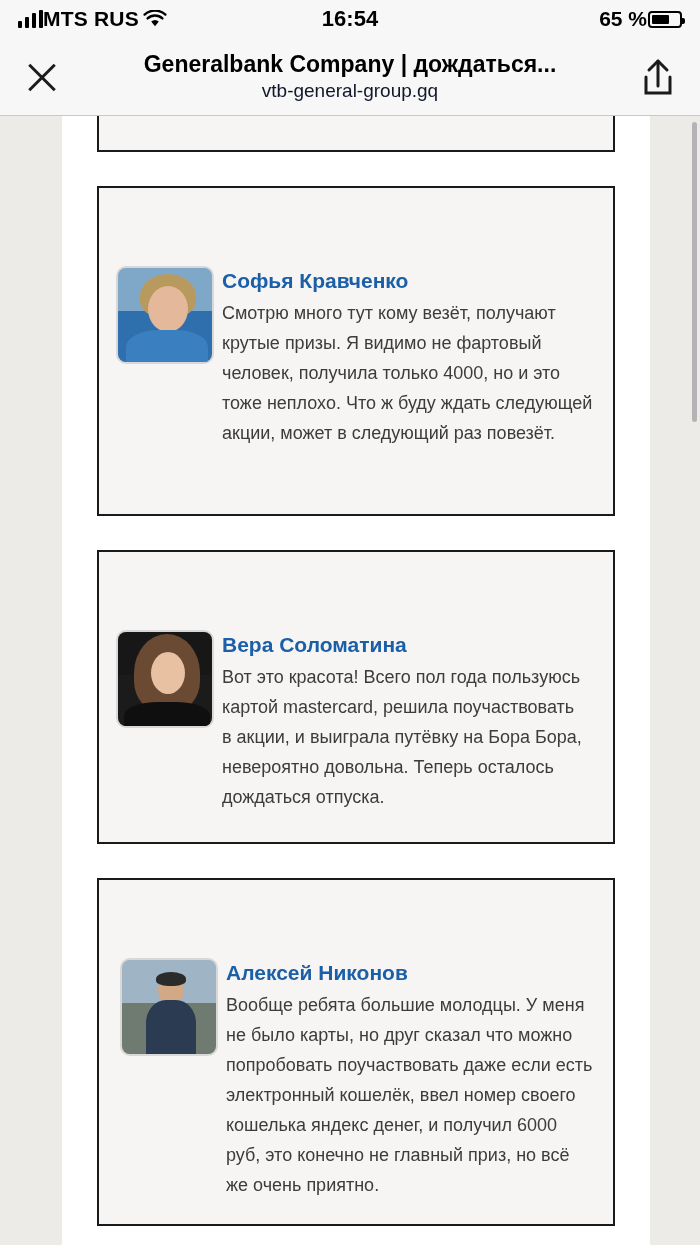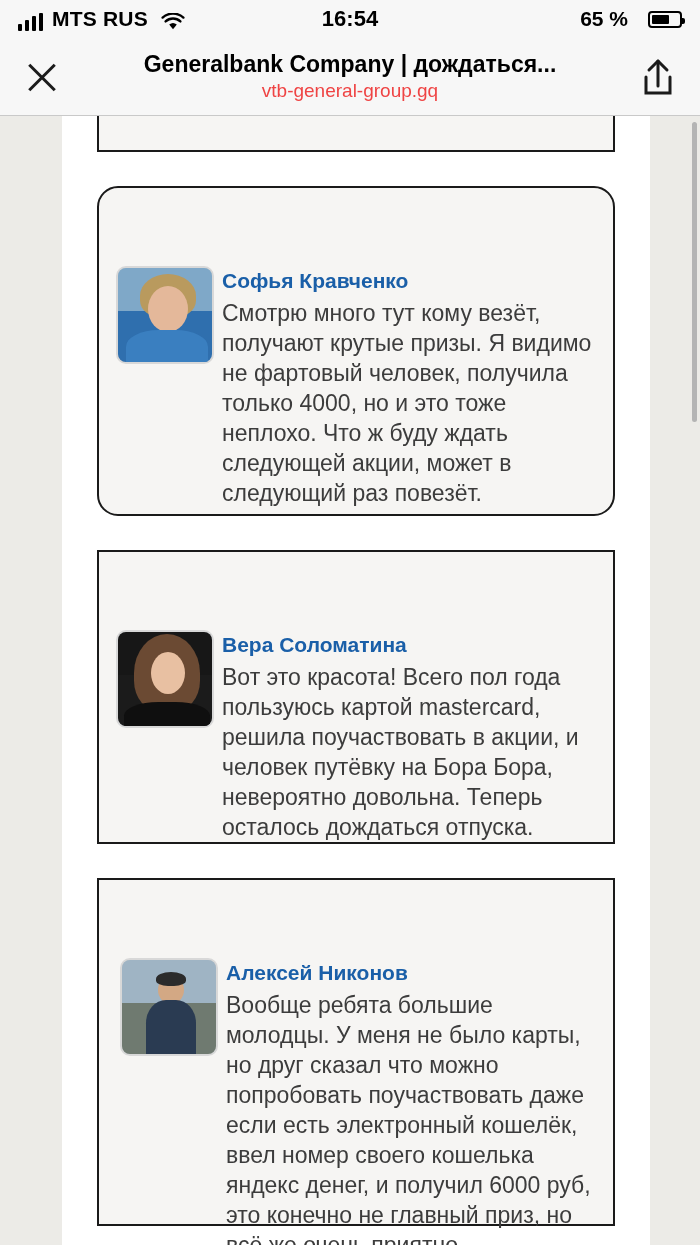--- a/index.html
+++ b/index.html
@@ -16,42 +16,42 @@
     height: 38px;
     background: #f7f7f7;
     display: flex;
     align-items: center;
     padding: 0 18px;
     font-size: 22px;
     font-weight: bold;
     color: #000;
     position: relative;
   }
-  .status-left { display: flex; align-items: flex-end; gap: 9px; }
+  .status-left { display: flex; align-items: center; }
   .signal { display: flex; align-items: flex-end; gap: 3px; height: 18px; }
   .signal i { width: 4px; background: #000; border-radius: 1px; display: block; }
   .signal i:nth-child(1) { height: 7px; }
   .signal i:nth-child(2) { height: 11px; }
   .signal i:nth-child(3) { height: 15px; }
   .signal i:nth-child(4) { height: 18px; }
   .carrier { font-size: 21px; font-weight: bold; letter-spacing: 0.2px; }
   .wifi { width: 24px; height: 18px; position: relative; margin-left: 4px; }
   .wifi svg { display: block; }
   .status-center {
     position: absolute;
     left: 0; right: 0;
     text-align: center;
     font-size: 22px;
     font-weight: bold;
   }
   .status-right {
     margin-left: auto;
     display: flex;
     align-items: center;
-    gap: 20px;
+    gap: 1px;
     font-size: 21px;
     font-weight: bold;
   }
   .battery {
     width: 34px; height: 17px;
     border: 2px solid #000;
     border-radius: 4px;
     position: relative;
     display: flex;
     align-items: center;
@@ -103,21 +103,21 @@
     font-size: 23px;
     font-weight: bold;
     color: #000;
     white-space: nowrap;
     overflow: hidden;
     text-overflow: ellipsis;
     line-height: 28px;
   }
   .page-url {
     font-size: 19px;
-    color: #ef4444;
+    color: #0f172a;
     line-height: 26px;
     white-space: nowrap;
     overflow: hidden;
     text-overflow: ellipsis;
   }
   .share-btn {
     width: 40px; height: 44px;
     flex: 0 0 40px;
     position: relative;
     cursor: pointer;
@@ -190,27 +190,27 @@
   }
   .review-name {
     color: #1a5fa8;
     font-weight: bold;
     font-size: 21px;
     line-height: 30px;
     margin-bottom: 2px;
   }
   .review-text {
     color: #3c3c3c;
-    font-size: 23px;
+    font-size: 18px;
     line-height: 30px;
   }
   .card-inner-pad-1 { padding: 78px 0 0 0; }
   .card-inner-pad-2 { padding: 78px 8px 0 0; }
   .card-inner-pad-3 { padding: 78px 0 0 4px; }
-  .card-1 { height: 330px; margin-bottom: 34px; border-radius: 21px; }
+  .card-1 { height: 330px; margin-bottom: 34px; }
   .card-2 { height: 294px; margin-bottom: 34px; }
   .card-3 { height: 348px; margin-bottom: 28px; }
 </style>
 </head>
 <body>
 
 <div class="status-bar">
   <div class="status-left">
     <span class="signal">
       <i></i>
@@ -277,21 +277,21 @@
       <div class="review card-inner-pad-2">
         <div class="avatar">
           <span class="sky" style="background:#171717;"></span>
           <span class="ground" style="background:#1b1b1b;"></span>
           <span class="hair" style="left:16px; top:2px;  width:66px; height:78px; background:#6b4a33;"></span>
           <span class="face" style="left:33px; top:20px; width:34px; height:42px; background:#e8c0a2;"></span>
           <span class="torso" style="left:6px;  top:70px; width:86px; height:34px; background:#0f0f0f;"></span>
         </div>
         <div class="review-body">
           <div class="review-name">Вера Соломатина</div>
-          <div class="review-text">Вот это красота! Всего пол года пользуюсь картой mastercard, решила поучаствовать в акции, и человек путёвку на Бора Бора, невероятно довольна. Теперь осталось дождаться отпуска.</div>
+          <div class="review-text">Вот это красота! Всего пол года пользуюсь картой mastercard, решила поучаствовать в акции, и выиграла путёвку на Бора Бора, невероятно довольна. Теперь осталось дождаться отпуска.</div>
         </div>
       </div>
     </div>
 
     <div class="card card-3">
       <div class="review card-inner-pad-3">
         <div class="avatar">
           <span class="sky" style="background:#9fb4c4;"></span>
           <span class="ground" style="background:#6f7a70;"></span>
           <span class="face" style="left:36px; top:16px; width:26px; height:28px; background:#d3a884;"></span>

